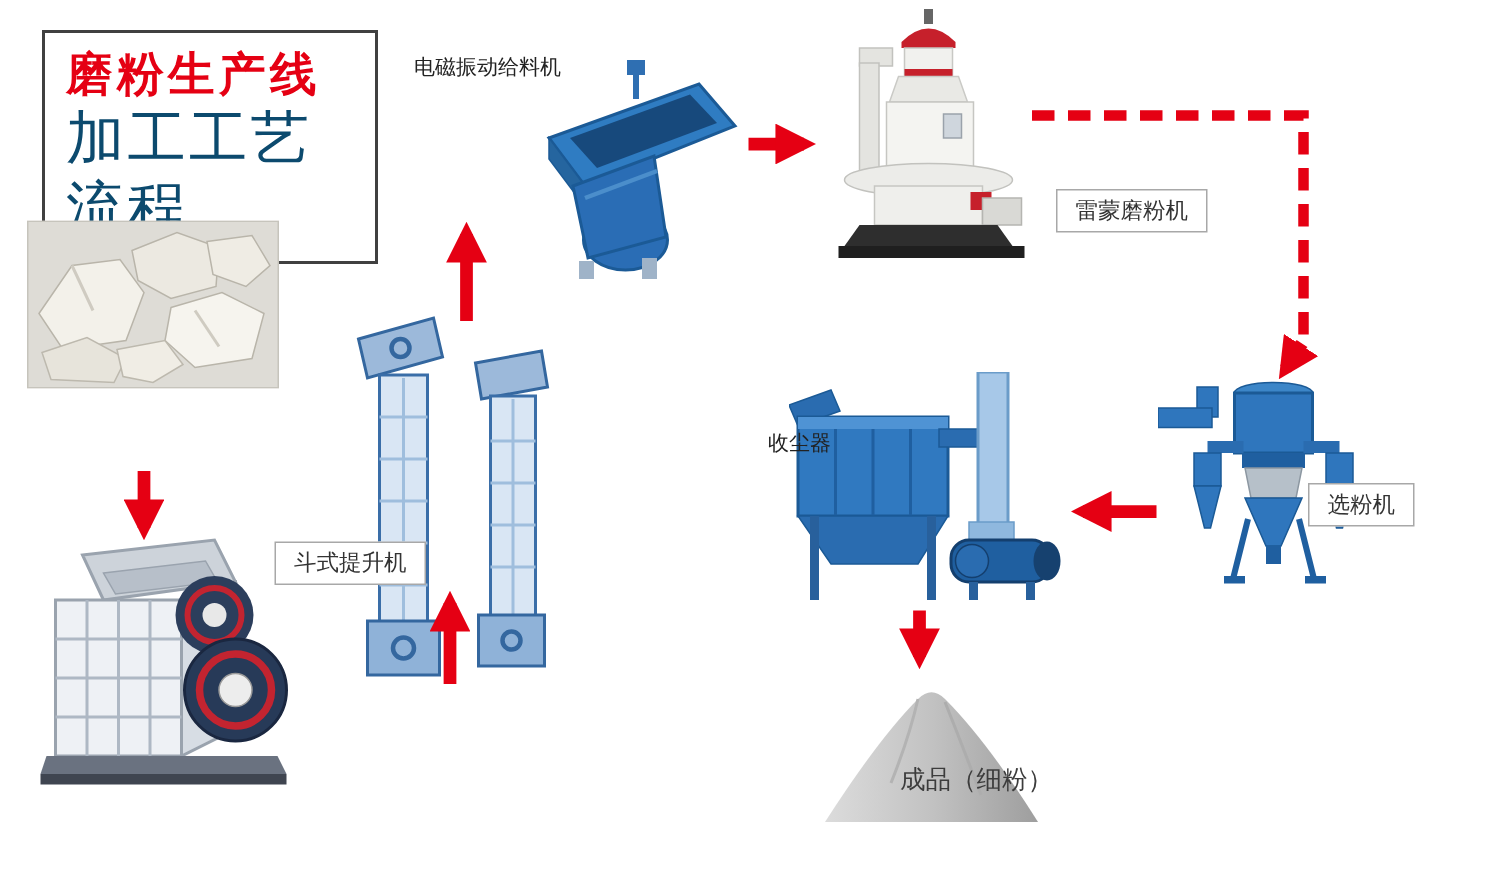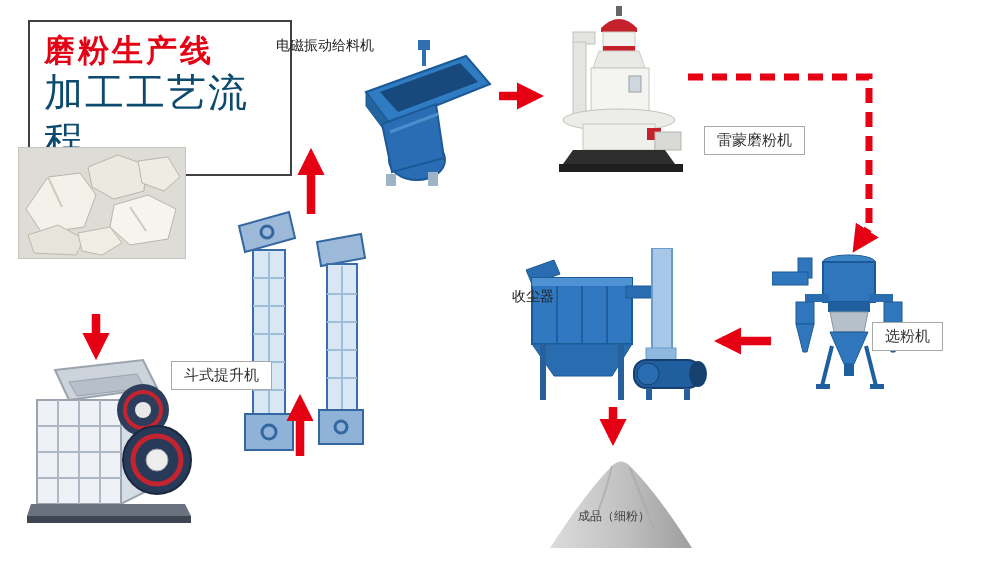--- a/index.html
+++ b/index.html
@@ -2,34 +2,34 @@
 <html><head>
 <meta charset="utf-8">
 <style>
   html,body{margin:0;padding:0;background:#fff;}
   .canvas{
     position:relative;width:1000px;height:586px;background:#ffffff;overflow:hidden;
     font-family:"DejaVu Sans","Liberation Sans",sans-serif;
   }
   
   .title-box{
-    position:absolute;left:28px;top:20px;width:264px;box-sizing:border-box;
+    position:absolute;left:28px;top:20px;width:224px;box-sizing:border-box;
     border:2px solid #404040;padding:9px 12px 11px 14px;background:#fff;
   }
   .title-line1{color:#e50013;font-size:31px;font-weight:bold;letter-spacing:3px;line-height:1.25;}
   .title-line2{color:#0c4a6e;font-size:39px;font-weight:normal;letter-spacing:2px;line-height:1.2;}
   
   .tag{
     position:absolute;border:1px solid #a8a8a8;background:#fff;color:#333;
     font-size:15px;line-height:1;padding:6px 12px;white-space:nowrap;
   }
   .plain{position:absolute;color:#222;font-size:14px;line-height:1;white-space:nowrap;}
   .product-label{
-    position:absolute;left:578px;top:508px;width:120px;
-    color:#3c3c3c;font-size:12px;
+    position:absolute;left:591px;top:508px;width:120px;text-align:center;
+    color:#3c3c3c;font-size:17px;
   }
   .machine{position:absolute;}
   .machine svg{display:block;width:100%;height:100%;}
   .arrow-layer{position:absolute;left:0;top:0;width:1000px;height:586px;pointer-events:none;}
 </style>
 </head>
 <body>
 
 <div class="canvas">
 
@@ -208,17 +208,17 @@
     <path d="M311,214 L311,156" stroke="#e50013" stroke-width="8.5" marker-end="url(#ah)"></path>
     <path d="M499,96 L536,96" stroke="#e50013" stroke-width="8.5" marker-end="url(#ah)"></path>
     <polyline points="688,77 869,77 869,226" fill="none" stroke="#e50013" stroke-width="7" stroke-dasharray="15 9"></polyline>
     <path d="M868,229 L857,246" stroke="#e50013" stroke-width="8.5" marker-end="url(#ah)"></path>
     <path d="M771,341 L722,341" stroke="#e50013" stroke-width="8.5" marker-end="url(#ah)"></path>
     <path d="M613,407 L613,438" stroke="#e50013" stroke-width="8.5" marker-end="url(#ah)"></path>
   </svg>
 
   <div class="plain" style="left:276px;top:38px;">电磁振动给料机</div>
   <div class="tag" style="left:704px;top:126px;text-align:center;">雷蒙磨粉机</div>
-  <div class="tag" style="left:171px;top:361px;">斗式提升机</div>
+  <div class="tag" style="left:183px;top:361px;">斗式提升机</div>
   <div class="plain" style="left:512px;top:257px;margin-top:32px;">收尘器</div>
   <div class="tag" style="left:872px;top:322px;">选粉机</div>
 
 </div>
 
 </body></html>

